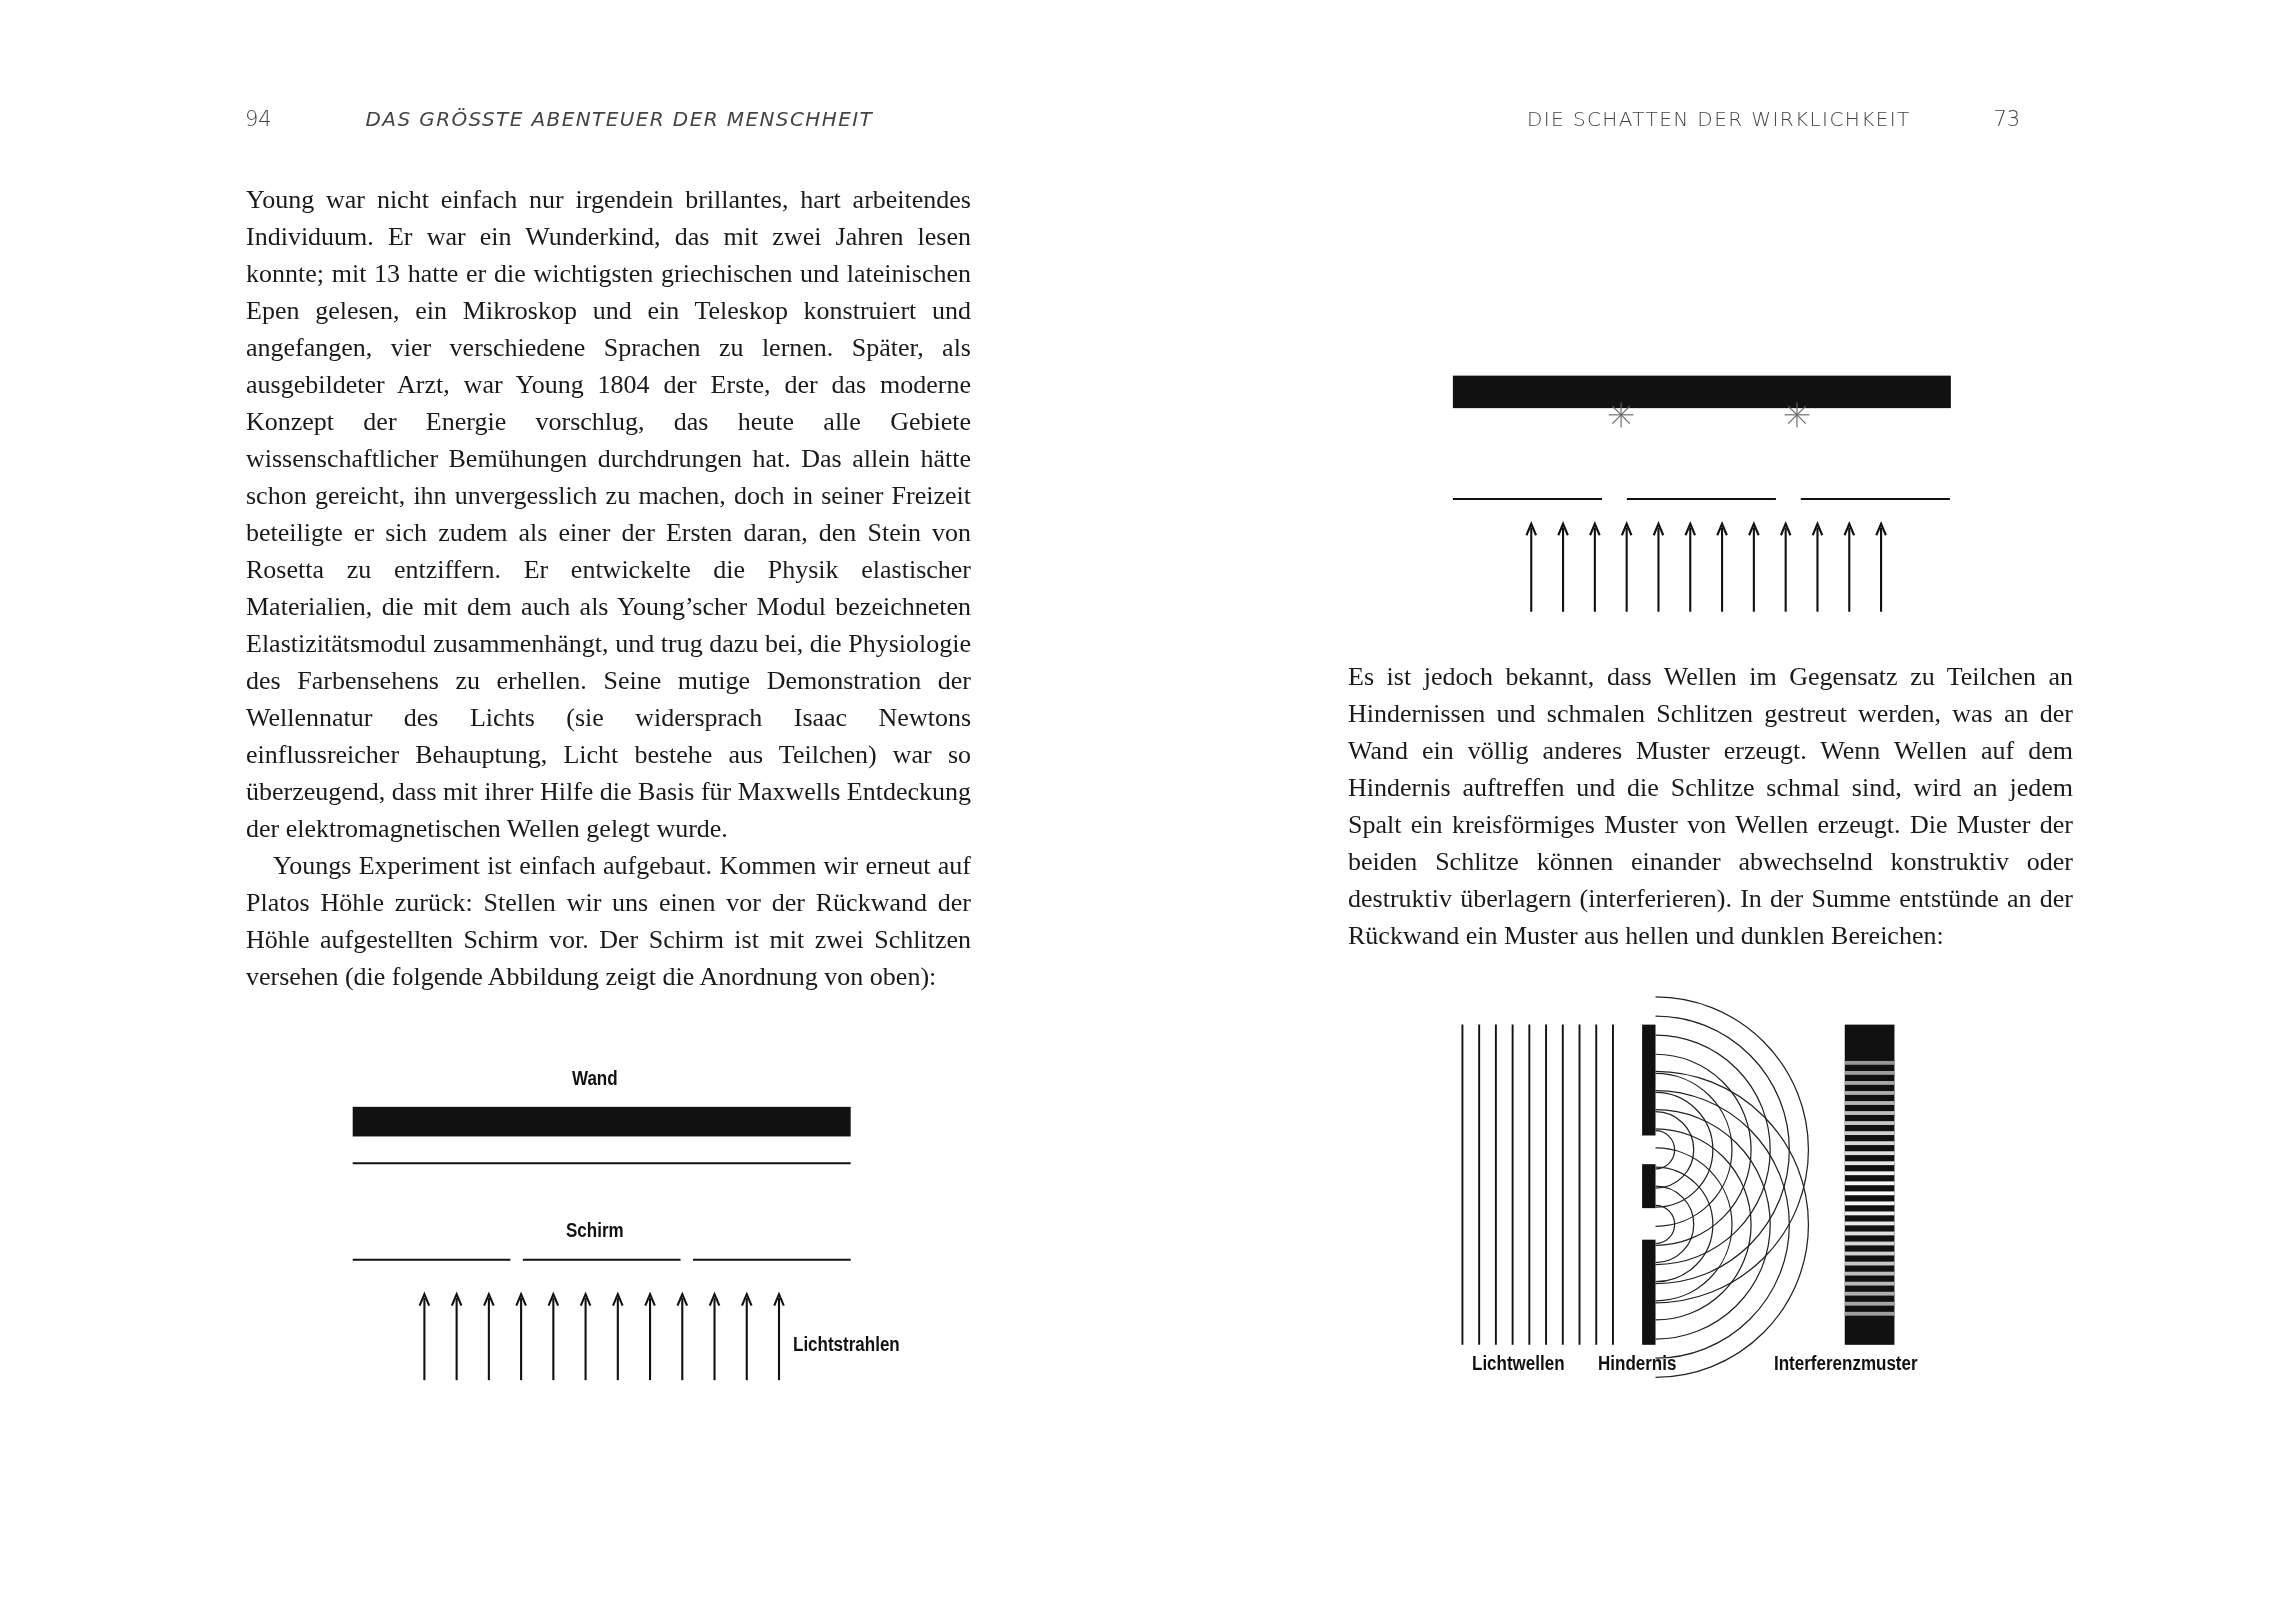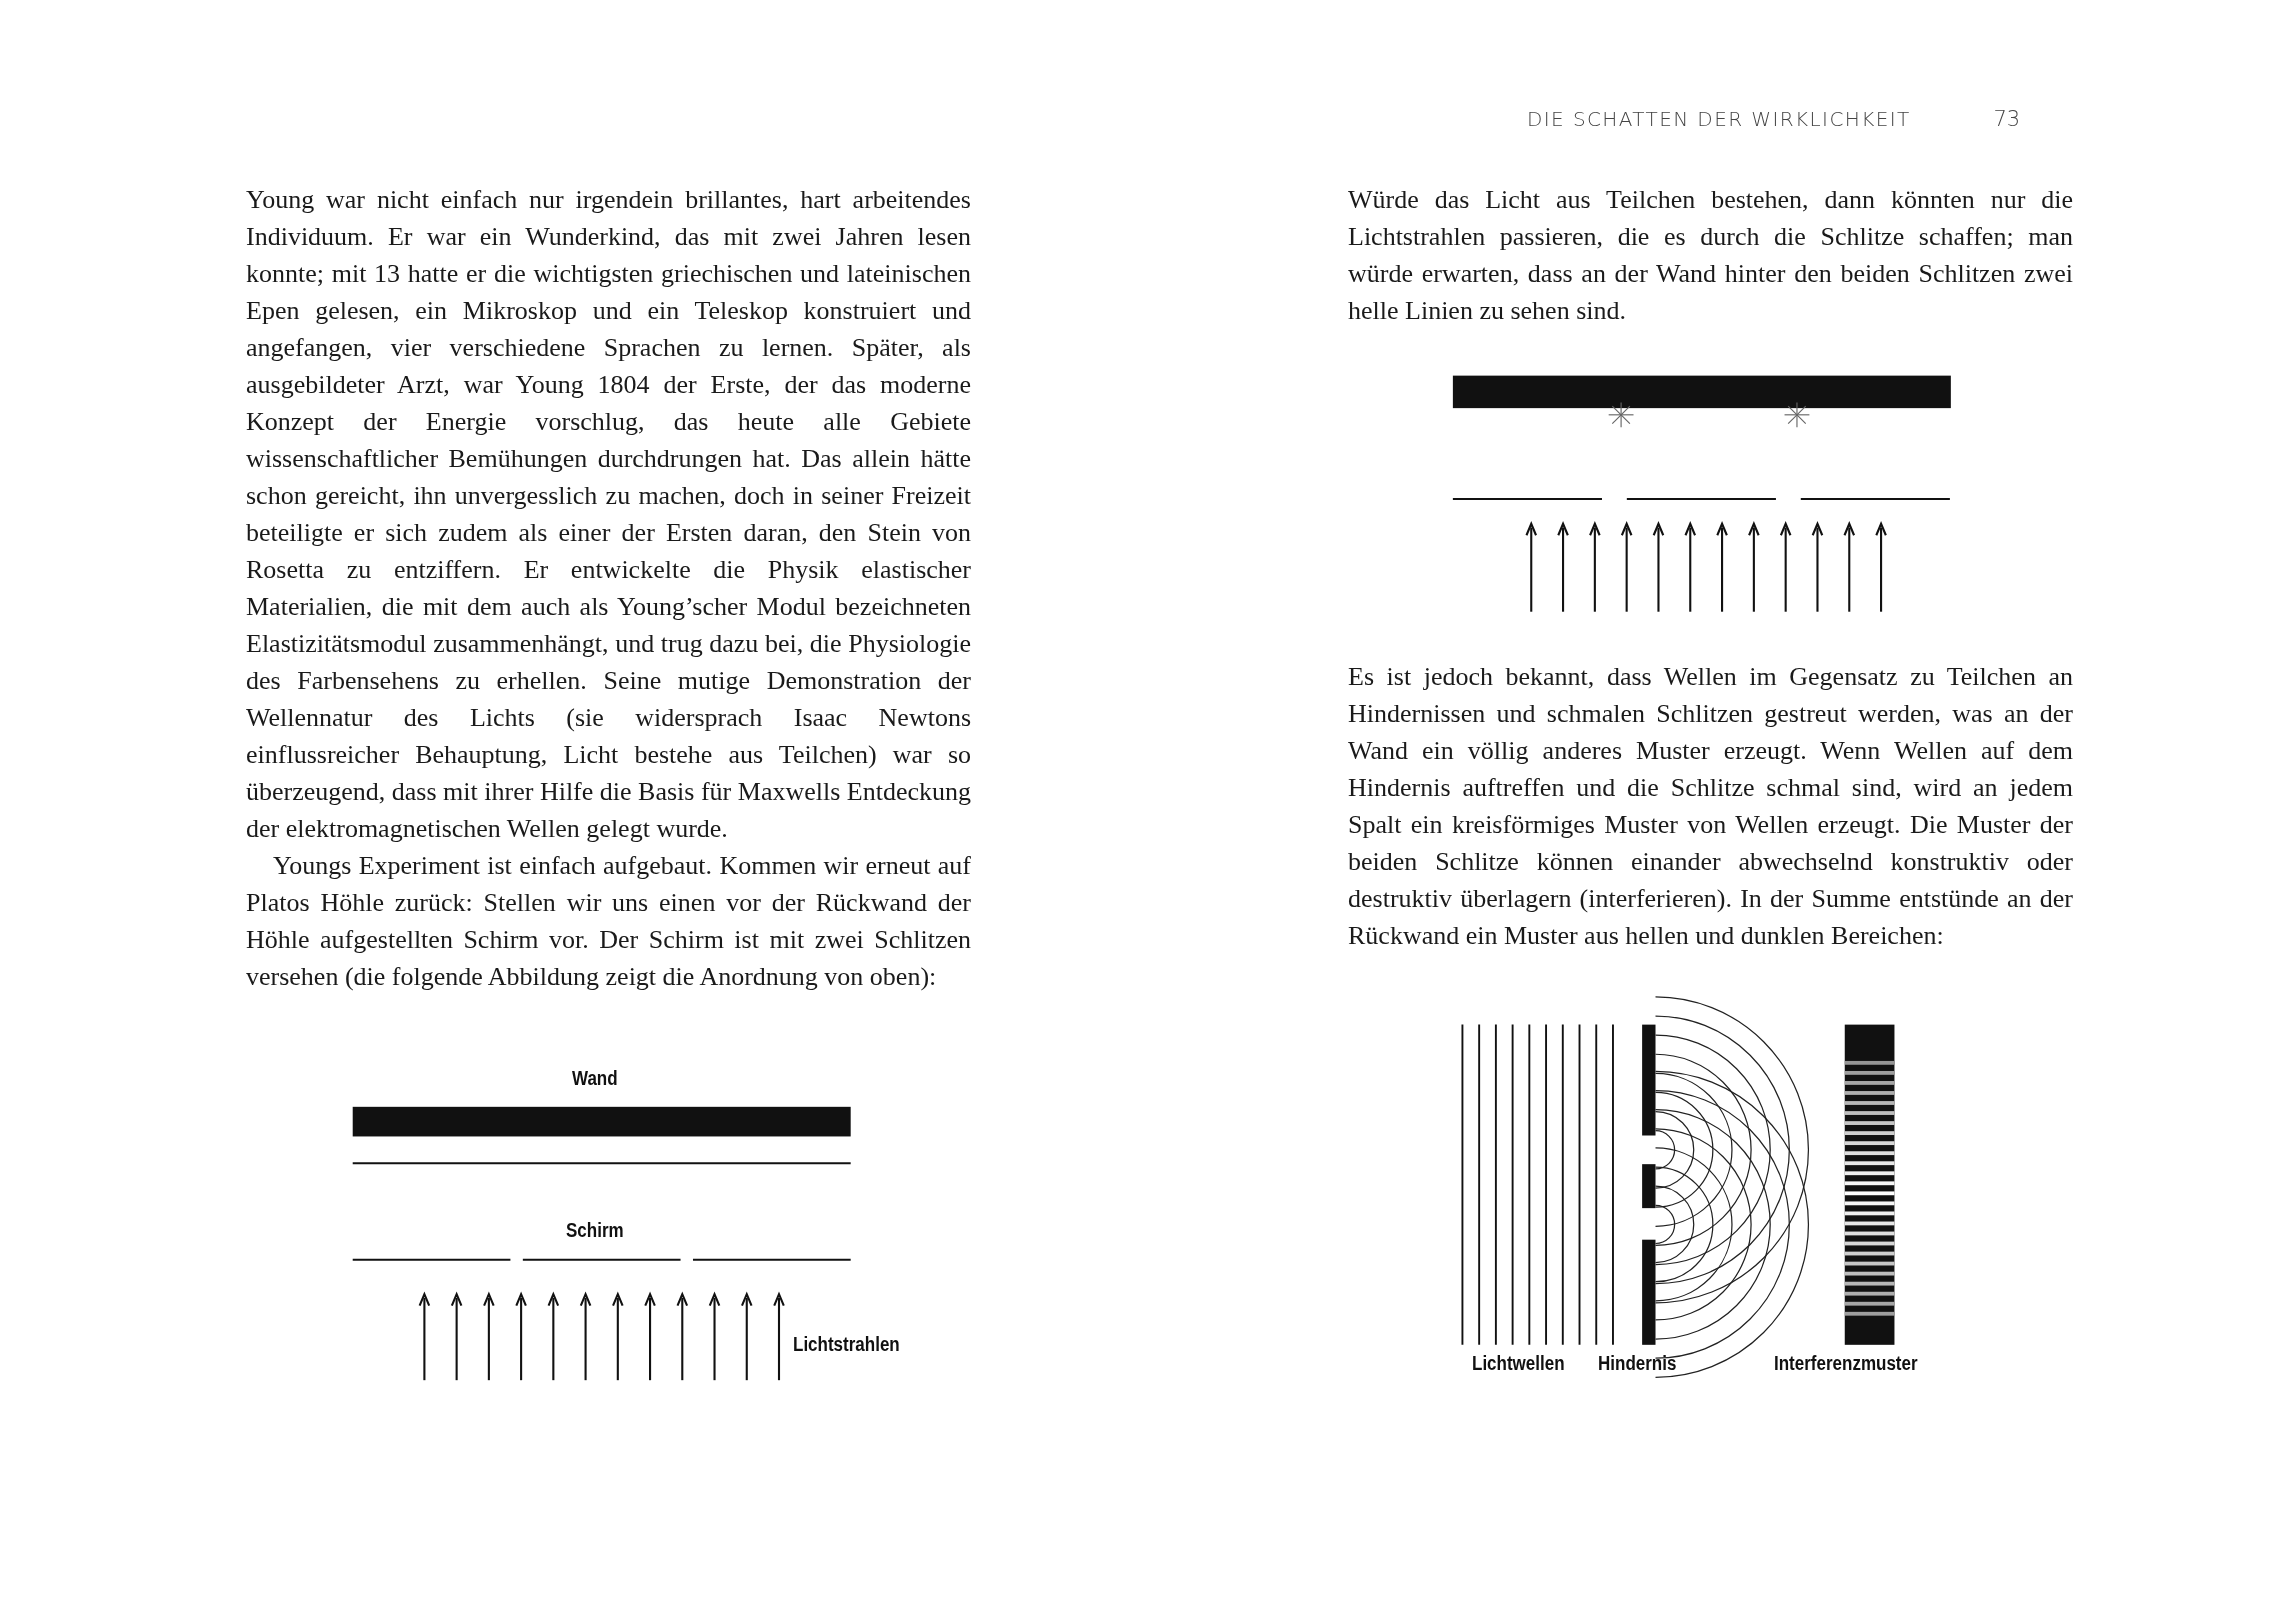--- a/index.html
+++ b/index.html
@@ -26,20 +26,24 @@
       position: absolute; font-family: "Liberation Sans", "DejaVu Sans", sans-serif;
       font-weight: bold; font-size: 20px; color: #111; white-space: nowrap;
       transform: scaleX(0.85); transform-origin: left center;
     }
     svg { position: absolute; overflow: visible; }
   </style>
 </head>
 <body>
 
 <div class="page left-page">
+  <div class="runhead" style="left:245px;">
+    <span class="folio">94</span>
+    <span class="title" style="margin-left:86px; font-style: italic;">Das größte Abenteuer der Menschheit</span>
+  </div>
 
   <div class="body-text" style="left:246px; top:181px;">
     <p>Young war nicht einfach nur irgendein brillantes, hart arbeitendes Individuum. Er war ein Wunderkind, das mit zwei Jahren lesen konnte; mit 13 hatte er die wichtigsten griechischen und lateinischen Epen gelesen, ein Mikroskop und ein Teleskop konstruiert und angefangen, vier verschiedene Sprachen zu lernen. Später, als ausgebildeter Arzt, war Young 1804 der Erste, der das moderne Konzept der Energie vorschlug, das heute alle Gebiete wissenschaftlicher Bemühungen durchdrungen hat. Das allein hätte schon gereicht, ihn unvergesslich zu machen, doch in seiner Freizeit beteiligte er sich zudem als einer der Ersten daran, den Stein von Rosetta zu entziffern. Er entwickelte die Physik elastischer Materialien, die mit dem auch als Young’scher Modul bezeichneten Elastizitätsmodul zusammenhängt, und trug dazu bei, die Physiologie des Farbensehens zu erhellen. Seine mutige Demonstration der Wellennatur des Lichts (sie widersprach Isaac Newtons einflussreicher Behauptung, Licht bestehe aus Teilchen) war so überzeugend, dass mit ihrer Hilfe die Basis für Maxwells Entdeckung der elektromagnetischen Wellen gelegt wurde.</p>
     <p class="indent">Youngs Experiment ist einfach aufgebaut. Kommen wir erneut auf Platos Höhle zurück: Stellen wir uns einen vor der Rückwand der Höhle aufgestellten Schirm vor. Der Schirm ist mit zwei Schlitzen versehen (die folgende Abbildung zeigt die Anordnung von oben):</p>
   </div>
 
   <div class="fig-label" style="left:572px; top:1067px;">Wand</div>
   <div class="fig-label" style="left:566px; top:1219px;">Schirm</div>
   <div class="fig-label" style="left:793px; top:1333px;">Lichtstrahlen</div>
 
@@ -101,23 +105,20 @@
       </g>
   </svg>
 </div>
 
 <div class="page right-page">
   <div class="runhead" style="left:380px;">
     <span class="title">Die Schatten der Wirklichkeit</span>
     <span class="folio" style="margin-left:75px;">73</span>
   </div>
 
-  <div class="body-text" style="left:201px; top:181px;">
-    <p>Würde das Licht aus Teilchen bestehen, dann könnten nur die Lichtstrahlen passieren, die es durch die Schlitze schaffen; man würde erwarten, dass an der Wand hinter den beiden Schlitzen zwei helle Linien zu sehen sind.</p>
-  </div>
 
   <svg width="1147" height="1622" style="left:0; top:0;" viewBox="0 0 1200 1697">
     <rect x="320" y="393" width="521" height="34" fill="#111"></rect>
     <g id="sparkles">
         <g>
           <line x1="483" y1="434" x2="509" y2="434" stroke="#666" stroke-width="1.2"></line>
           <line x1="486.80761184457486" y1="424.80761184457486" x2="505.19238815542514" y2="443.19238815542514" stroke="#666" stroke-width="1.2"></line>
           <line x1="496" y1="421" x2="496" y2="447" stroke="#666" stroke-width="1.2"></line>
           <line x1="505.19238815542514" y1="424.80761184457486" x2="486.80761184457486" y2="443.19238815542514" stroke="#666" stroke-width="1.2"></line>
         </g>

